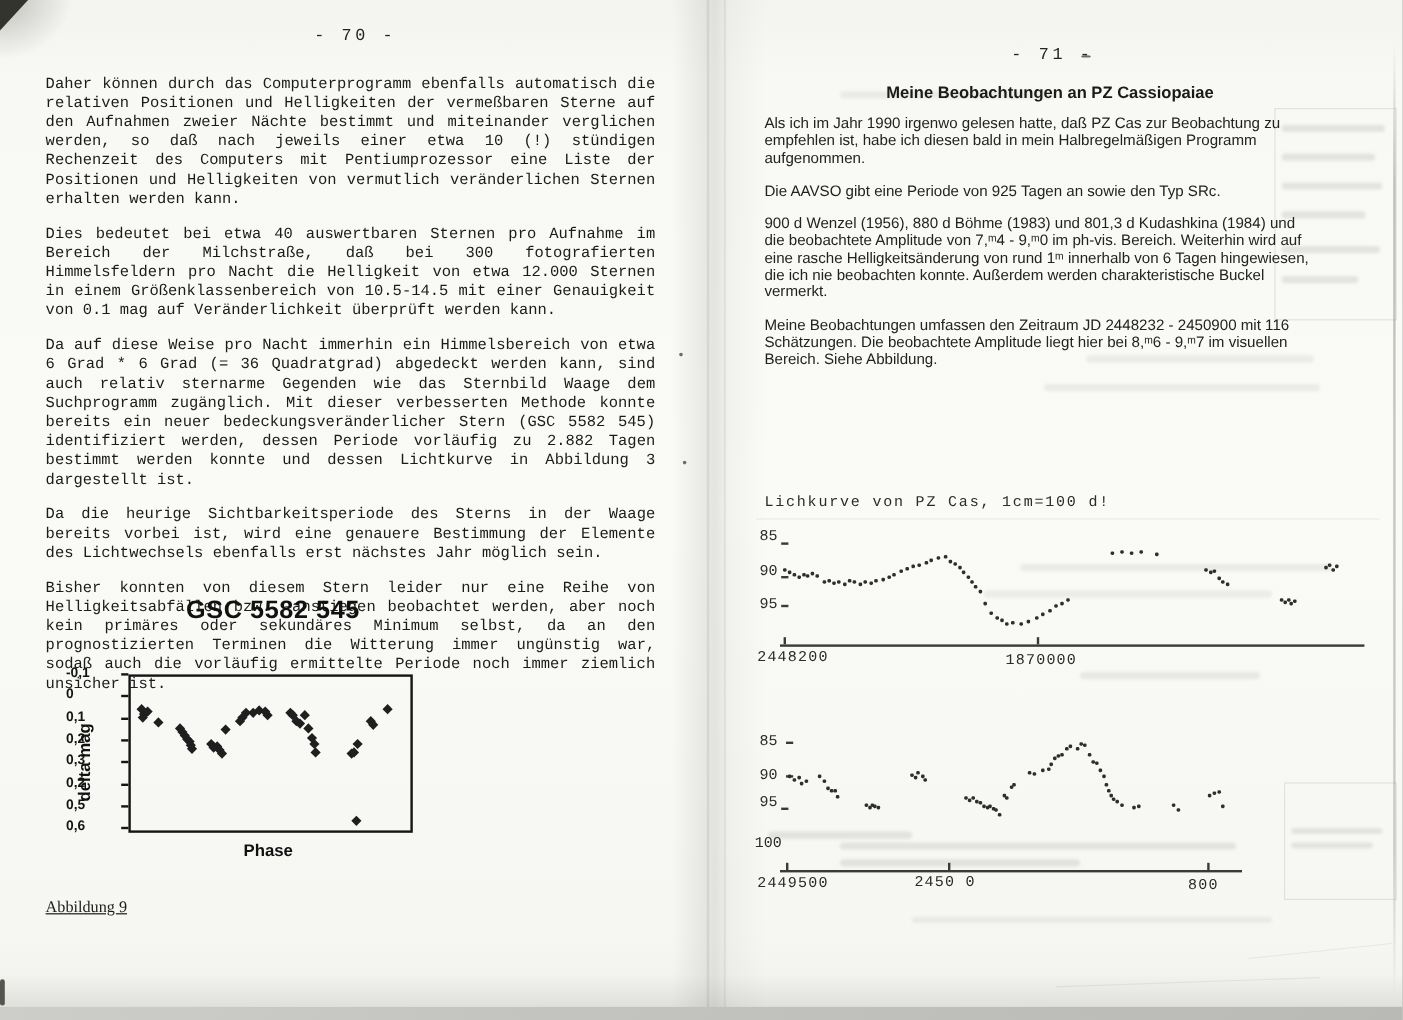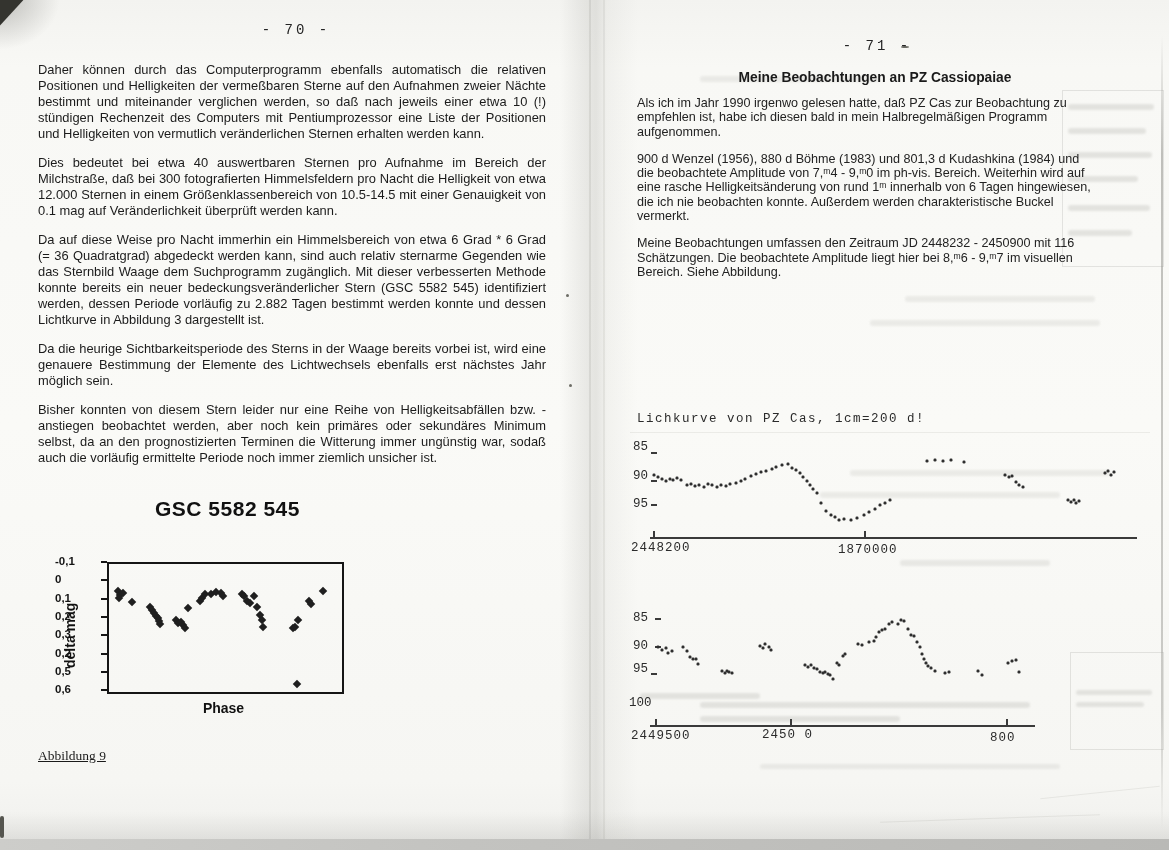--- a/index.html
+++ b/index.html
@@ -23,21 +23,21 @@
   .right-page-edge{position:absolute;left:1161px;top:35px;width:2px;height:795px;
         background:linear-gradient(180deg,rgba(0,0,0,0),rgba(120,120,114,.45) 15%,rgba(120,120,114,.35) 85%,rgba(0,0,0,0));}
   .crease-h{position:absolute;height:1px;background:rgba(60,60,55,.08);}
   .speck{position:absolute;background:#6d6d66;border-radius:50%;}
   .smudge{position:absolute;background:#c9c9c4;opacity:.45;border-radius:3px;filter:blur(1.2px);}
   .ghost-box{position:absolute;border:1px solid rgba(150,150,144,.38);opacity:.6;}
   
   .page-num{position:absolute;font-family:"Liberation Mono",monospace;font-size:14px;letter-spacing:3px;
         color:#242424;text-align:center;}
   .serif-col{position:absolute;left:38px;top:62px;width:508px;
-        font-family:Liberation Sans, sans-serif;font-size:12.9px;line-height:16px;
+        font-family:Liberation Mono, monospace;font-size:12.9px;line-height:16px;
         text-align:justify;color:#1b1b1b;}
   .serif-col p{margin:0 0 13px 0;}
   .sans-col{position:absolute;left:637px;top:96px;width:508px;
         font-family:"Liberation Sans",sans-serif;font-size:12.6px;line-height:14.3px;color:#222;}
   .sans-col p{margin:0 0 13px 0;white-space:pre-line;}
   .rp-title{position:absolute;left:635px;top:70px;width:480px;text-align:center;
         font-family:"Liberation Sans",sans-serif;font-weight:bold;font-size:13.8px;color:#1a1a1a;}
   .fig-caption{position:absolute;left:38px;top:748px;font-family:"Liberation Serif",serif;
         font-size:13.5px;text-decoration:underline;color:#1b1b1b;}
   
@@ -187,31 +187,32 @@
   <div class="fig-caption">Abbildung 9</div>
 
   <div class="page-num" style="left:817px;top:38px;width:120px;">- 71 -</div>
 
   <div class="rp-title">Meine Beobachtungen an PZ Cassiopaiae</div>
 
   <div class="sans-col">
     <p>Als ich im Jahr 1990 irgenwo gelesen hatte, daß PZ Cas zur Beobachtung zu
 empfehlen ist,  habe ich  diesen bald  in mein Halbregelmäßigen Programm
 aufgenommen.</p>
+    <p>Die AAVSO gibt eine Periode von 925 Tagen an sowie den Typ  SRc.</p>
     <p>900 d  Wenzel (1956),  880 d  Böhme (1983) und 801,3 d Kudashkina (1984) und
 die beobachtete Amplitude  von 7,ᵐ4 - 9,ᵐ0 im ph-vis. Bereich. Weiterhin wird auf
 eine rasche Helligkeitsänderung von rund 1ᵐ innerhalb von 6 Tagen hingewiesen,
 die ich nie beobachten konnte. Außerdem werden  charakteristische Buckel
 vermerkt.</p>
     <p>Meine Beobachtungen umfassen  den Zeitraum  JD 2448232  -  2450900 mit  116
 Schätzungen. Die beobachtete Amplitude liegt hier bei  8,ᵐ6 -  9,ᵐ7 im visuellen
 Bereich. Siehe  Abbildung.</p>
   </div>
 
-  <div class="lc-caption">Lichkurve von PZ Cas, 1cm=200 d!</div>
+  <div class="lc-caption">Lichkurve von PZ Cas, 1cm=100 d!</div>
 
   <div class="lc-ylab" style="left:633px;top:440px;">85</div>
   <div class="lc-ylab" style="left:633px;top:469px;">90</div>
   <div class="lc-ylab" style="left:633px;top:497px;">95</div>
   <div class="tick-dash" style="left:651px;top:452px;"></div>
   <div class="tick-dash" style="left:651px;top:480px;"></div>
   <div class="tick-dash" style="left:651px;top:504px;"></div>
 
   <div class="lc-plot" style="left:650px;top:438px;width:487px;height:100px;">
       <div class="marker-dot" style="left: 0.919913%; top: 36.5714%;"></div>

